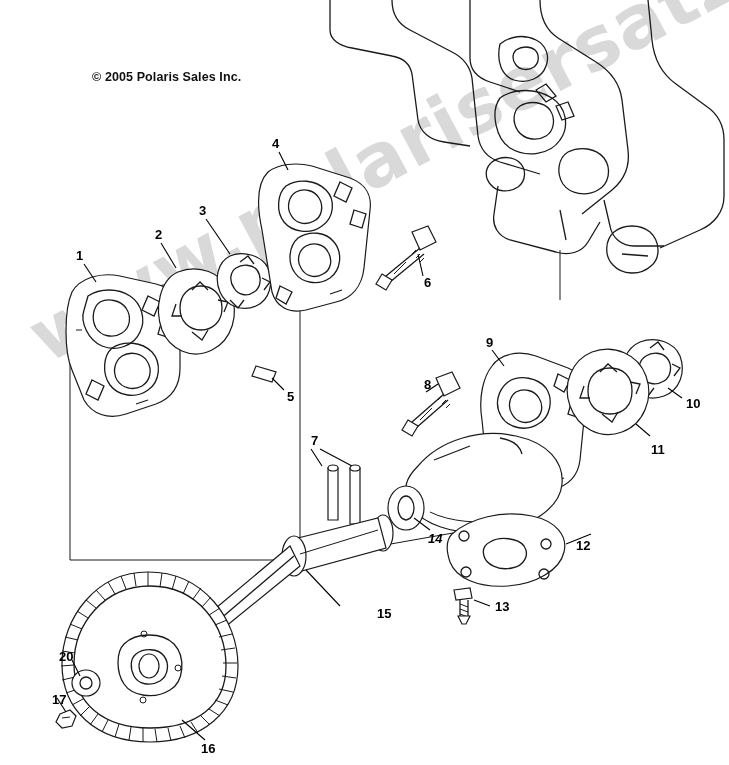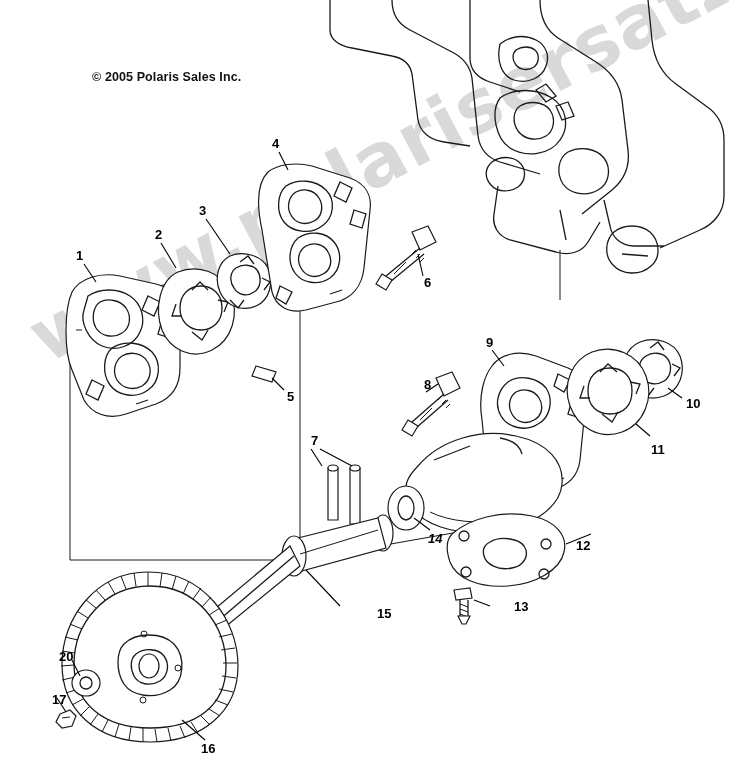--- a/index.html
+++ b/index.html
@@ -326,20 +326,20 @@
   <div class="callout" style="left:199px;top:203px;">3</div>
   <div class="callout" style="left:272px;top:136px;">4</div>
   <div class="callout" style="left:287px;top:389px;">5</div>
   <div class="callout" style="left:424px;top:275px;">6</div>
   <div class="callout" style="left:311px;top:433px;">7</div>
   <div class="callout" style="left:424px;top:377px;">8</div>
   <div class="callout" style="left:486px;top:335px;">9</div>
   <div class="callout" style="left:686px;top:396px;">10</div>
   <div class="callout" style="left:651px;top:434px;margin-top:8px;">11</div>
   <div class="callout" style="left:576px;top:531px;margin-top:7px;">12</div>
-  <div class="callout" style="left:514px;top:599px;">13</div>
+  <div class="callout" style="left:495px;top:599px;">13</div>
   <div class="callout" style="left:428px;top:531px;font-style:italic;">14</div>
   <div class="callout" style="left:341px;top:606px;margin-left:36px;">15</div>
   <div class="callout" style="left:201px;top:741px;text-align:center;">16</div>
   <div class="callout" style="left:52px;top:692px;">17</div>
   <div class="callout" style="left:59px;top:649px;">20</div>
 
 </div>
 
 </body></html>

